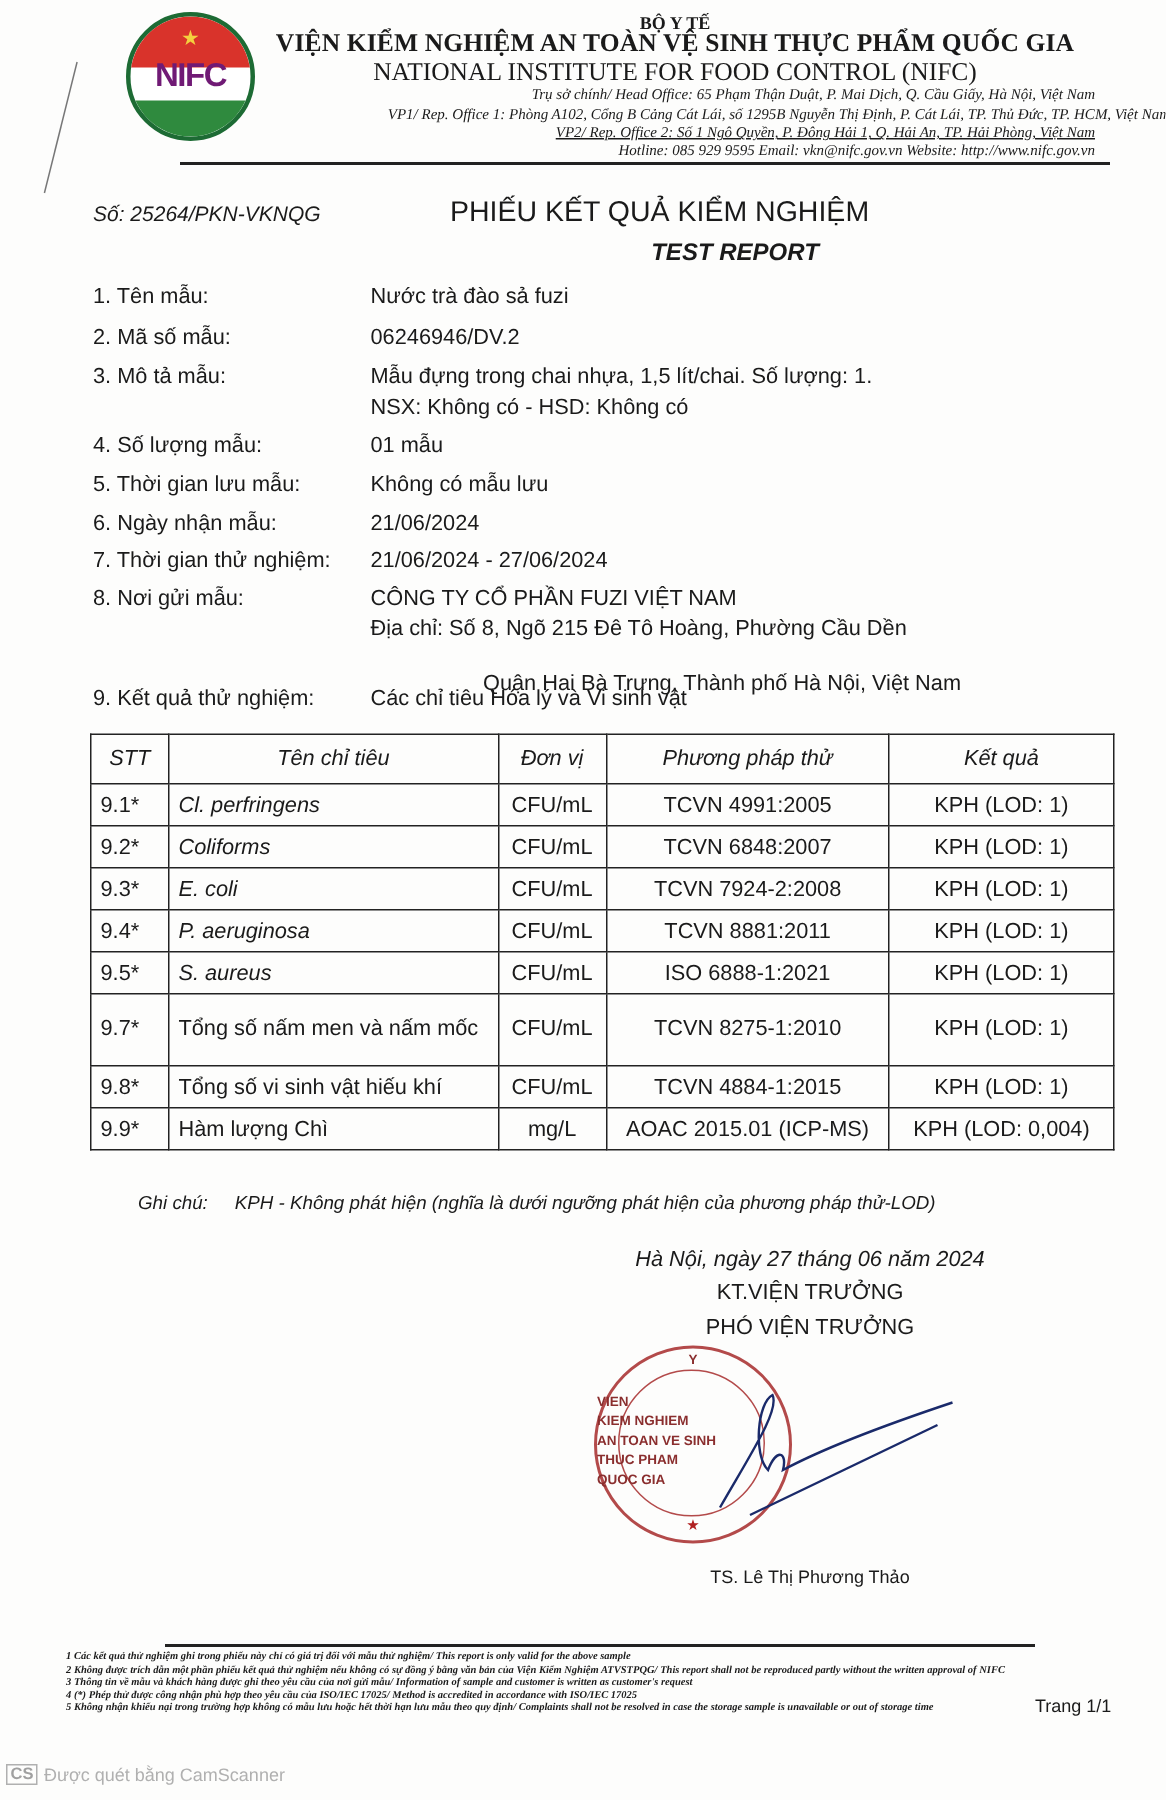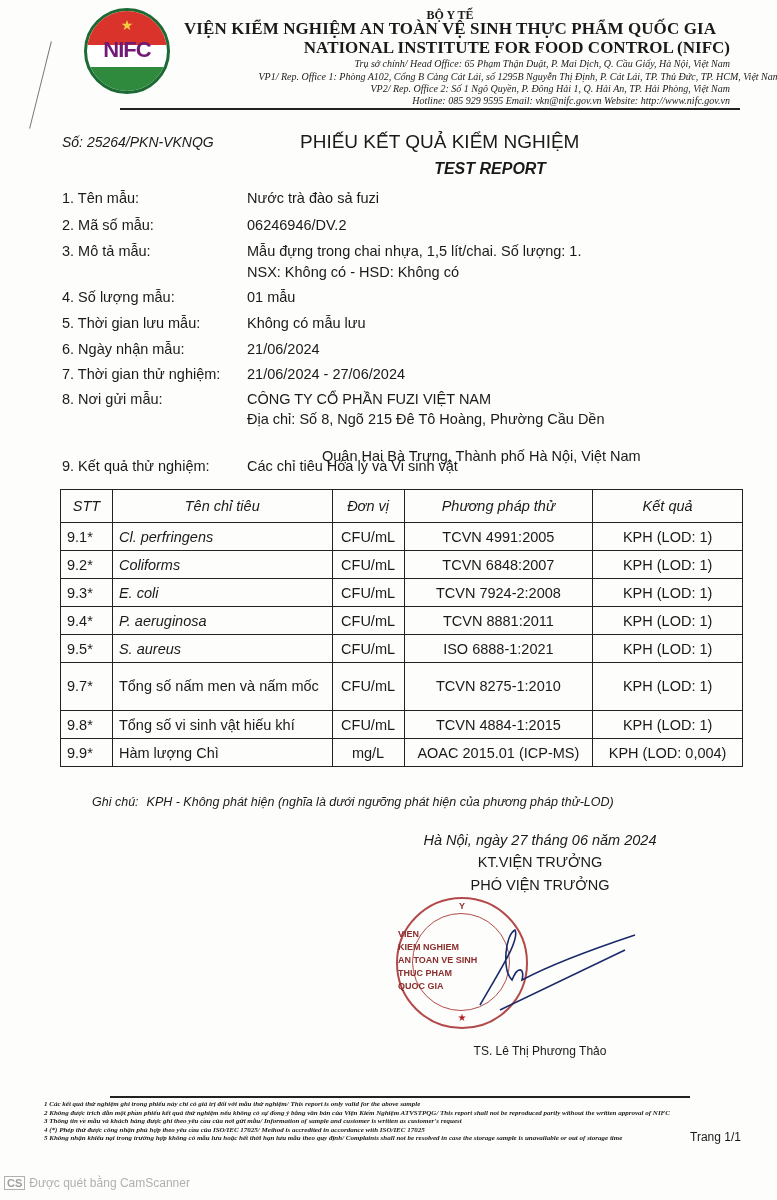--- a/index.html
+++ b/index.html
@@ -9,45 +9,45 @@
   .serif { font-family:"Liberation Serif", serif; }
   
   .logo { left:84px; top:8px; width:80px; height:80px; border-radius:50%; border:3px solid #1d6b34; overflow:hidden; background:#fff; }
   .logo .top { position:absolute; left:0; top:0; width:100%; height:42%; background:#d9332b; }
   .logo .bot { position:absolute; left:0; bottom:0; width:100%; height:30%; background:#2f8a3e; }
   .logo .star { position:absolute; left:0; width:100%; top:6px; text-align:center; color:#f4d03f; font-size:14px; }
   .logo .txt { position:absolute; left:0; width:100%; top:26px; text-align:center; font-family:"Liberation Sans", sans-serif; font-weight:bold; font-size:22px; color:#701a75; letter-spacing:-1px; }
   .hdr { left:170px; width:560px; text-align:center; }
   .h-ministry { top:8px; font-size:12px; font-weight:bold; }
   .h-vn { top:19px; font-size:17px; font-weight:bold; letter-spacing:0.1px; }
-  .h-en { top:38px; font-size:17px; font-weight:bold;text-align:right; }
+  .h-en { top:38px; font-size:17px; font-weight:normal; }
   .h-small { font-size:10px; font-style:italic;text-align:right; }
   .h-line1 { top:58px; }
   .h-line2 { top:71px; }
-  .h-line3 { top:83px; }
+  .h-line3 { top:83px;text-decoration:underline; }
   .h-line4 { top:95px; }
   .hrule { left:120px; top:108px; width:620px; height:2px; background:#222; }
   .side-mark { left:40px; top:40px; width:1px; height:90px; background:#777; transform:rotate(14deg); }
   
   .docno { left:62px; top:134px; font-size:14px; font-style:italic; }
   .title { left:300px; width:380px; top:131px; font-size:19px; }
   .subtitle { left:300px; width:380px; text-align:center; top:160px; font-size:16px; font-style:italic; font-weight:bold; }
   
   .info { font-size:14.5px; }
   .lbl { left:62px; }
   .val { left:247px; }
   
   table.res { position:absolute; left:60px; top:489px; width:683px; border-collapse:collapse; font-size:14.5px; }
   table.res td, table.res th { border:1.5px solid #222; padding:0 6px; height:27px; }
   table.res th { font-weight:normal; font-style:italic; height:32px; text-align:center; }
   table.res td.c { text-align:center; }
   table.res td.it { font-style:italic; }
   table.res tr.tall td { height:47px; line-height:17px; }
   .note { left:92px; top:795px; font-size:12.5px; font-style:italic; }
-  .note .k { margin-left:8px; }
+  .note .k { margin-left:18px; }
   
   .sig-date { left:380px; width:320px; text-align:center; top:832px; font-size:14.5px; font-style:italic; }
   .sig-t1 { left:380px; width:320px; text-align:center; top:854px; font-size:14.5px; }
   .sig-t2 { left:380px; width:320px; text-align:center; top:877px; font-size:14.5px; }
   .stamp { left:396px; top:897px; width:128px; height:128px; border-radius:50%; border:2px solid #b34a4a; color:#8a2e2e; }
   .stamp .inner { position:absolute; left:14px; top:14px; width:96px; height:96px; border-radius:50%; border:1px solid #b34a4a; }
   .stamp .st { position:absolute; left:0; width:100%; text-align:left; font-size:9px; font-weight:bold; font-family:"Liberation Sans", sans-serif; }
   .stamp .star { position:absolute; left:0; width:100%; text-align:center; bottom:4px; font-size:10px; color:#b02020; }
   .stamp .ytop { position:absolute; left:0; width:100%; text-align:center; top:2px; font-size:9px; font-weight:bold; }
   .sig-svg { left:440px; top:910px; }

